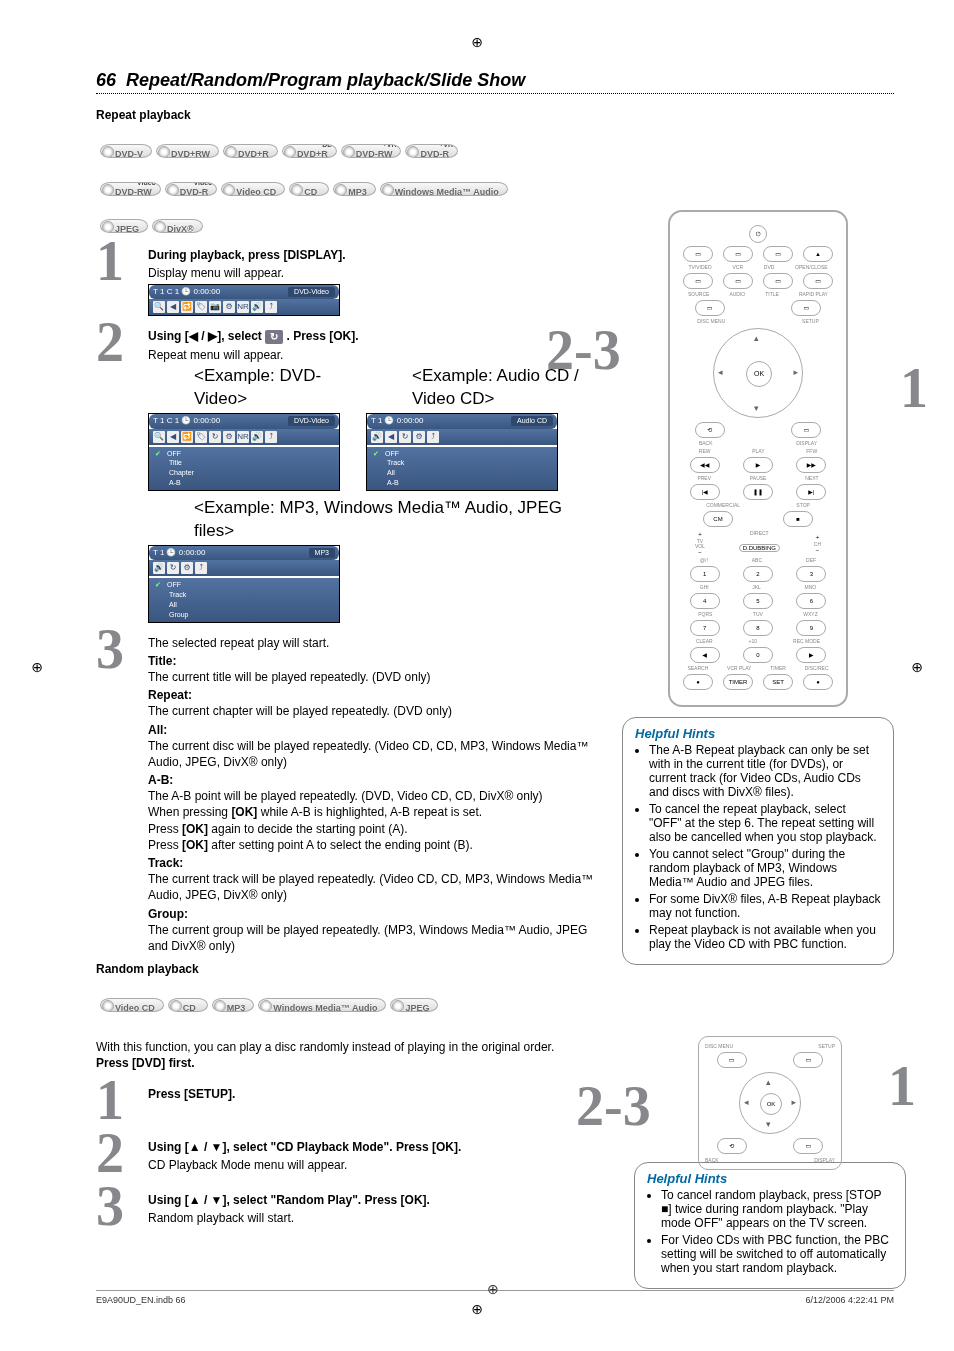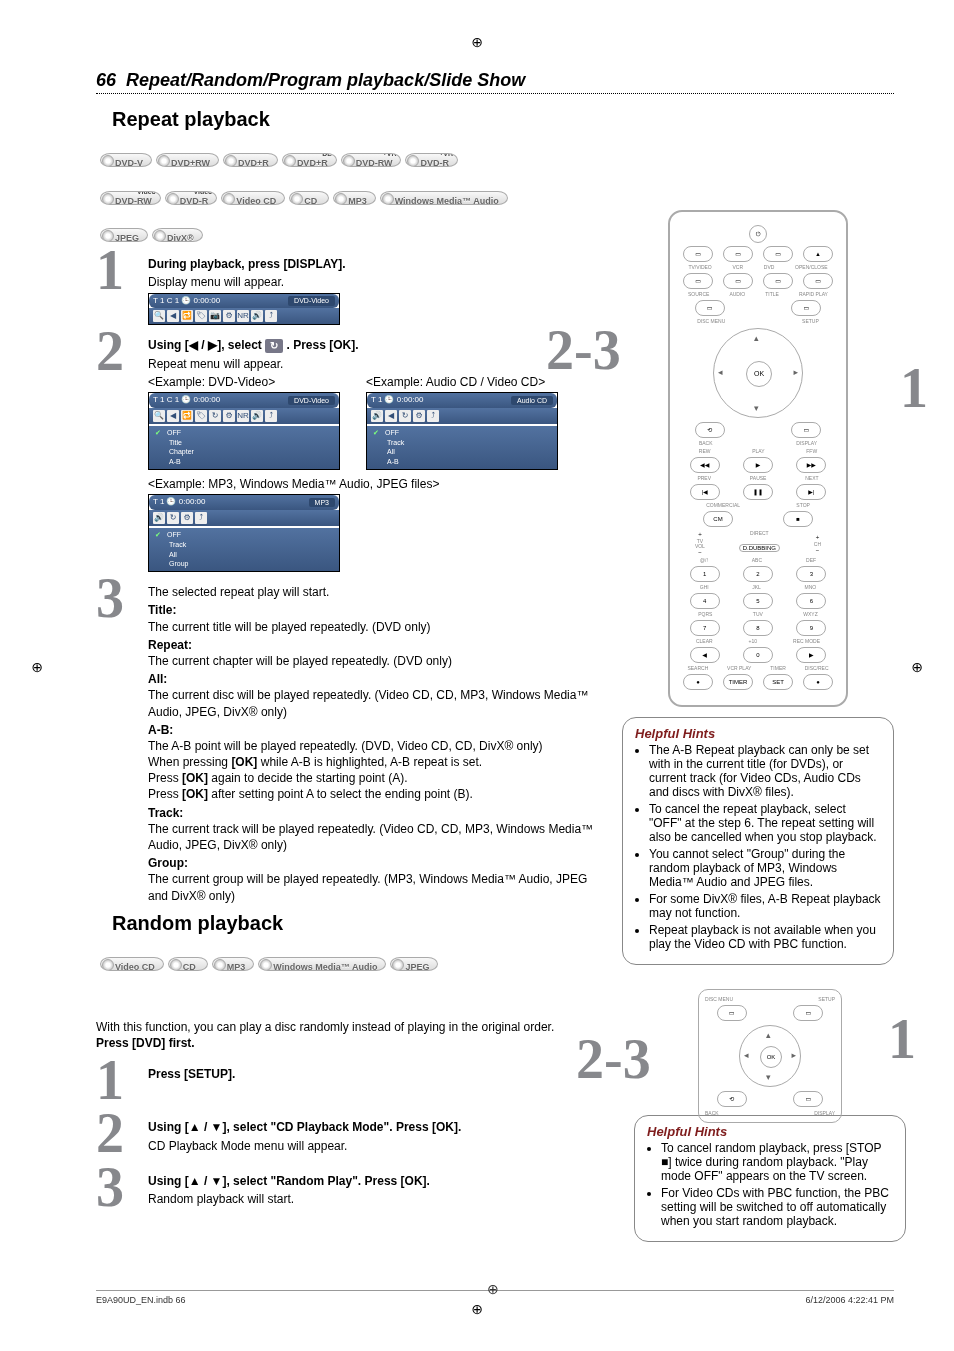--- a/index.html
+++ b/index.html
@@ -34,23 +34,23 @@
     font-style: italic;
     font-weight: bold;
     font-size: 18px;
     margin: 0 0 2px 0;
   }
   .dot-rule {
     border-top: 1px dotted #000;
     margin-bottom: 8px;
   }
   h2.section {
-    font-size: 20px;
+    font-size: 12px;
     font-weight: bold;
-    margin: 6px 0 6px 16px;
+    margin: 6px 0 6px 0;
   }
 
   
   .badge-row { margin: 19px 0 2px 4px; }
   .badge {
     display: inline-block;
     vertical-align: middle;
     margin: 2px 4px 2px 0;
     position: relative;
     font-size: 9px;
@@ -103,21 +103,21 @@
     font-size: 12px;
     line-height: 1.35;
     padding-top: 6px;
   }
   .step-content .lead {
     font-weight: bold;
     font-size: 12px;
   }
   .step-content p { margin: 2px 0; }
   .subbold { font-weight: bold; }
-  .osd-cap { font-size: 12px; margin-bottom: 2px; }
+  .osd-cap { font-size: 17px; margin-bottom: 2px; margin-left: 46px; }
   .osd {
     display: inline-block;
     vertical-align: top;
     border: 1px solid #000;
     font-size: 8px;
     color: #fff;
     font-family: Arial, sans-serif;
   }
   .osd .bar1 {
     background: linear-gradient(#5272a0,#3a5680);
@@ -225,21 +225,21 @@
     border: 1px solid #888;
     border-radius: 14px;
     padding: 8px 12px 10px 12px;
     font-size: 12px;
     margin-top: 6px;
     background: #fff;
   }
   .hints-title {
     font-style: italic;
     font-weight: bold;
-    color: #7f1d1d;
+    color: #0369a1;
     font-size: 13px;
     margin-bottom: 2px;
   }
   .hints-box ul { margin: 2px 0 0 0; padding-left: 14px; }
   .hints-box li { margin-bottom: 3px; }
 
   
   .remote-small {
     border: 1px solid #aaa;
     border-radius: 10px;
@@ -249,22 +249,22 @@
     position: relative;
   }
   .remote-small .dpad { width:60px; height:60px;}
   .remote-small .dpad .center { top:20px; left:20px; width:20px; height:20px; line-height:20px; font-size:6px;}
   .remote-small .rlabel-row { display:flex; justify-content: space-between; font-size:5px; color:#888;}
 
   
   .two-col {
     display: flex;
     gap: 18px;
-    align-items: center;
-    margin-top: 14px;
+    align-items: flex-start;
+    margin-top: 20px;
     width: 810px;
   }
   .two-col .left { flex: 1; }
   .two-col .right { width: 272px; flex: 0 0 272px; }
 
   .footer {
     position: absolute;
     bottom: 46px;
     left: 96px; right: 60px;
     display: flex;

